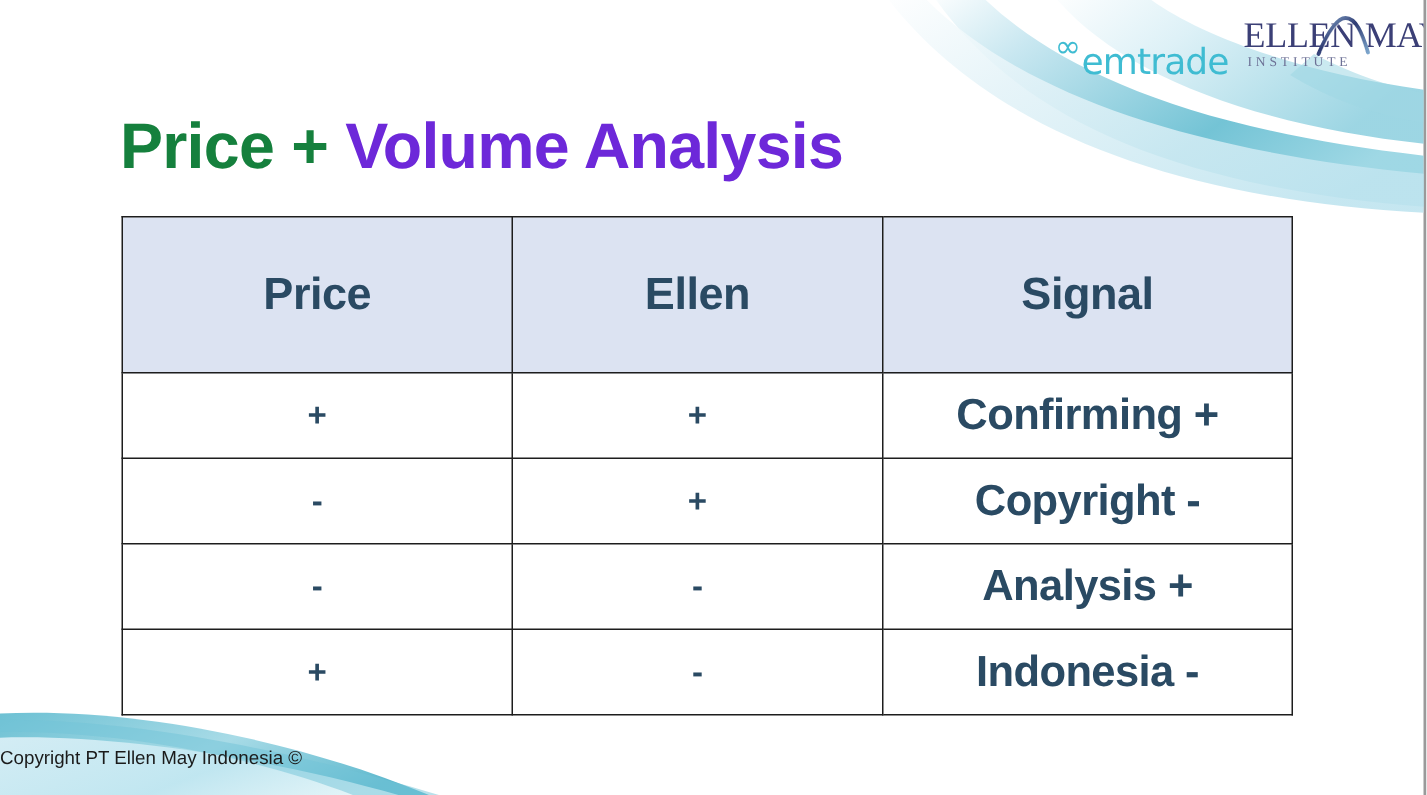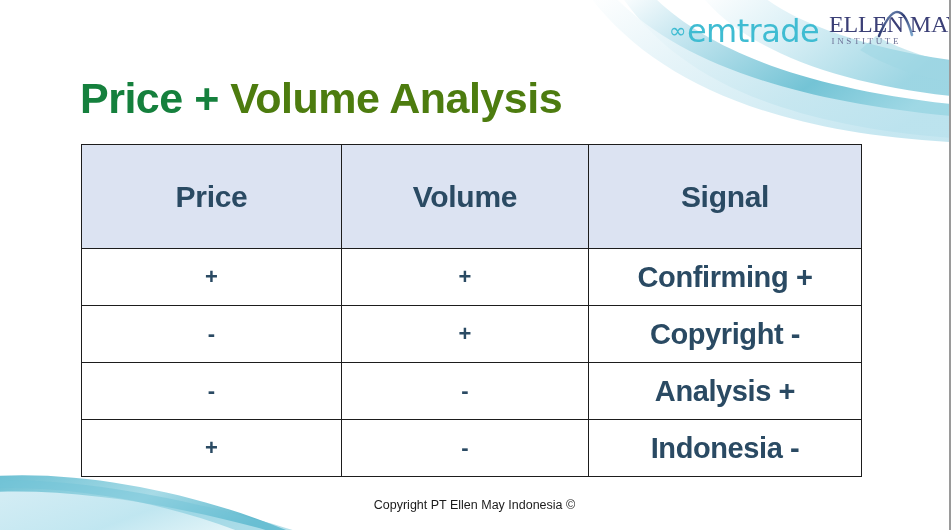--- a/index.html
+++ b/index.html
@@ -47,24 +47,24 @@
     font-weight: 400;
   }
   .emtrade .infinity {
     font-size: 21px;
     line-height: 1;
     position: relative;
     top: 1px;
     color: #3fbcd2;
   }
   .emtrade .word {
-    font-size: 32px;
+    font-size: 24px;
     line-height: 1;
     position: relative;
-    top: 1px;
+    top: 11px;
   }
   .ellenmay {
     position: relative;
     width: 108px;
     height: 38px;
   }
   .ellenmay .emname {
     position: absolute;
     top: 0px;
     left: 0px;
@@ -101,21 +101,21 @@
     left: 80px;
     top: 72px;
     font-size: 43px;
     font-weight: bold;
     letter-spacing: -0.5px;
     line-height: 52px;
     white-space: nowrap;
     z-index: 4;
   }
   .title .dark { color: #15803d; }
-  .title .teal { color: #4d7c0f; }
+  .title .teal { color: #6d28d9; }
 
   .tbl-wrap {
     position: absolute;
     left: 81px;
     top: 144px;
     width: 780px;
     z-index: 4;
   }
   table.pv {
     border-collapse: collapse;
@@ -152,21 +152,20 @@
     border-radius: 25px;
   }
   table.pv tbody td.mark {
     font-size: 22px;
   }
   .footer {
     position: absolute;
     left: 0;
     right: 0;
     top: 498px;
-    text-align: center;
     font-size: 12.5px;
     color: #1b1b1b;
     font-family: "Liberation Sans", sans-serif;
     z-index: 4;
   }
 </style>
 </head>
 <body>
 
 <div class="slide">
@@ -242,21 +241,21 @@
   <div class="tbl-wrap">
     <table class="pv">
       <colgroup>
           <col class="c1">
           <col class="c2">
           <col class="c3">
         </colgroup>
       <thead>
         <tr>
           <th>Price</th>
-          <th>Volume</th>
+          <th>Ellen</th>
           <th>Signal</th>
         </tr>
       </thead>
       <tbody>
         <tr>
           <td class="mark">+</td>
           <td class="mark">+</td>
           <td class="sig">Confirming +</td>
         </tr>
         <tr>

